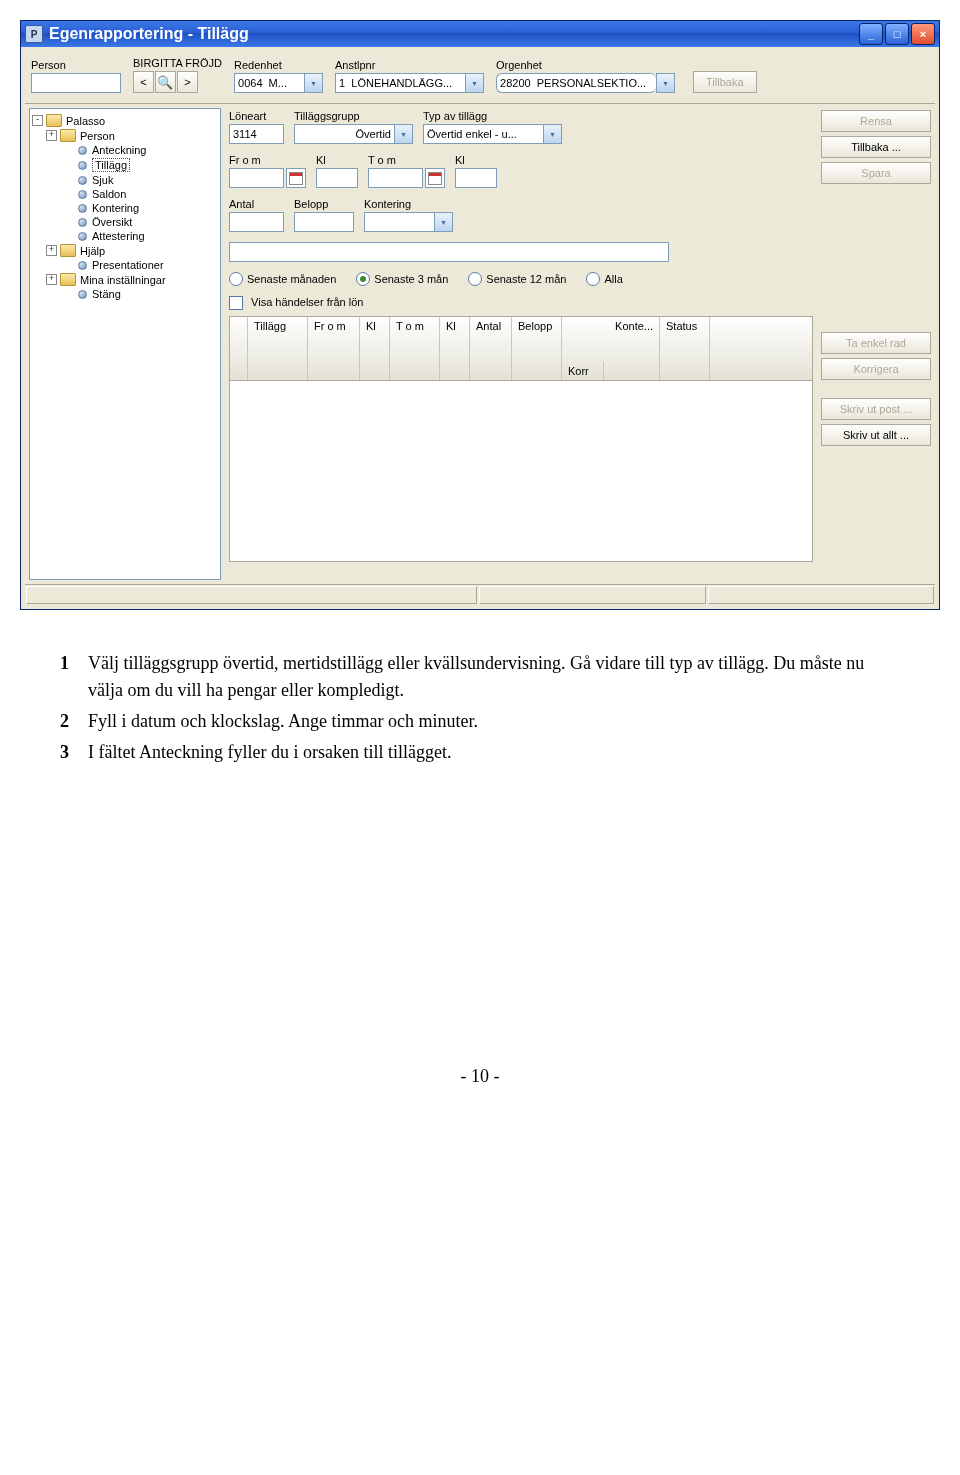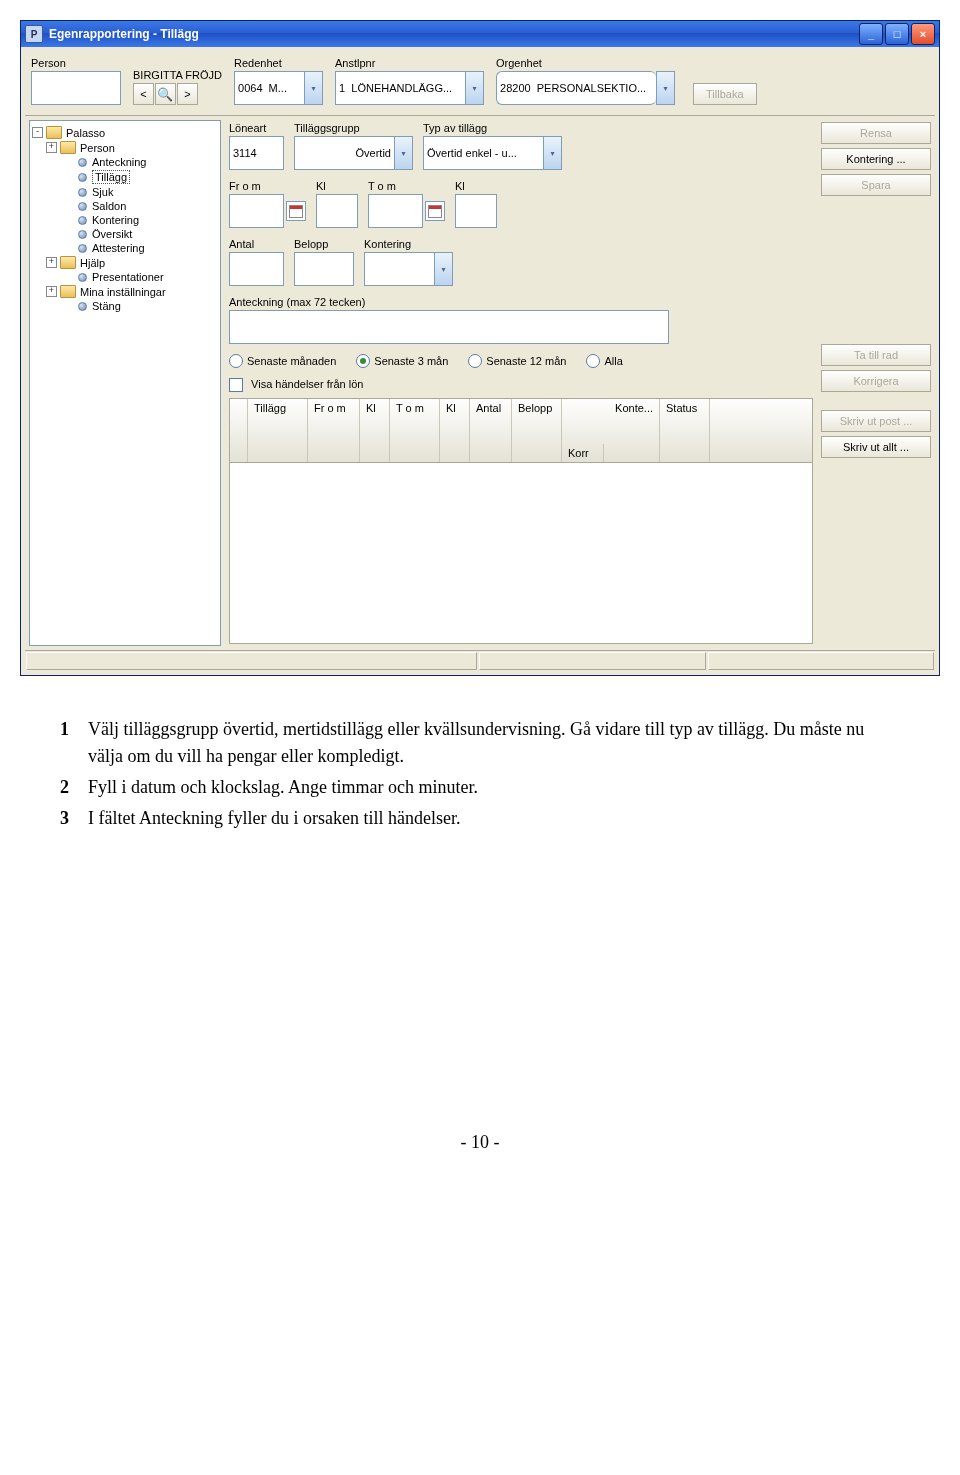--- a/index.html
+++ b/index.html
@@ -41,21 +41,21 @@
     background: #c7d8f5;
     border: 1px solid #3a5a9a;
     margin-right: 6px;
     font-size: 10px;
     color: #234;
     display: flex;
     align-items: center;
     justify-content: center;
     border-radius: 2px;
   }
-  .titlebar .title-text { flex: 1; font-size: 12px; }
+  .titlebar .title-text { flex: 1; font-size: 16px; }
   .win-controls { display: flex; gap: 2px; }
   .win-btn {
     width: 22px; height: 20px;
     background: linear-gradient(to bottom, #7fb1ff, #2a63d8);
     border: 1px solid #0a246a;
     border-radius: 3px;
     color: #fff;
     display: flex; align-items: center; justify-content: center;
     font-weight: bold;
     font-size: 11px;
@@ -67,21 +67,21 @@
     gap: 12px;
     padding: 6px 6px 10px 6px;
     align-items: flex-end;
     flex-wrap: wrap;
   }
   .field-group { display: flex; flex-direction: column; }
   .field-label { font-size: 11px; color: #000; margin-bottom: 2px; }
   .txt-input {
     border: 1px solid #7f9db9;
     background: #fff;
-    height: 34px;
+    height: 20px;
     padding: 1px 3px;
     font-family: Tahoma, Arial, sans-serif;
     font-size: 11px;
     box-sizing: border-box;
   }
   .combo {
     display: flex;
     align-items: stretch;
   }
   .combo .txt-input { border-right: none; }
@@ -502,21 +502,20 @@
                 <div class="combo">
                   <input class="txt-input" style="width: 70px;">
                   <div class="combo-btn">
                       <span>▾</span>
                     </div>
                 </div>
               </div>
             </div>
 
             <div class="field-group" style="margin-bottom:10px">
-              <span class="field-label">Anteckning (max 72 tecken)</span>
               <input class="txt-input wide-input" style="width: 440px;">
             </div>
 
             <div class="radio-row">
               <label style="display:flex;align-items:center;gap:4px">
                 <span class="radio"></span>
                 <span>Senaste månaden</span>
               </label>
               <label style="display:flex;align-items:center;gap:4px">
                 <span class="radio checked"></span>
@@ -555,28 +554,28 @@
                 </div>
               <div class="grid-body"></div>
             </div>
           </div>
 
           <div class="right-buttons">
             <div class="btn disabled">
                 <span>Rensa</span>
               </div>
             <div class="btn">
-                <span>Kontering ...</span>
+                <span>Tillbaka ...</span>
               </div>
             <div class="btn disabled">
                 <span>Spara</span>
               </div>
             <div class="spacer"></div>
             <div class="btn disabled">
-                <span>Ta till rad</span>
+                <span>Ta enkel rad</span>
               </div>
             <div class="btn disabled">
                 <span>Korrigera</span>
               </div>
             <div style="height:10px"></div>
             <div class="btn disabled">
                 <span>Skriv ut post ...</span>
               </div>
             <div class="btn">
                 <span>Skriv ut allt ...</span>
@@ -597,18 +596,18 @@
       <div class="instr-row">
         <div class="instr-num">1</div>
         <div class="instr-text">Välj tilläggsgrupp övertid, mertidstillägg eller kvällsundervisning. Gå vidare till typ av tillägg. Du måste nu välja om du vill ha pengar eller kompledigt.</div>
       </div>
       <div class="instr-row">
         <div class="instr-num">2</div>
         <div class="instr-text">Fyll i datum och klockslag. Ange timmar och minuter.</div>
       </div>
       <div class="instr-row">
         <div class="instr-num">3</div>
-        <div class="instr-text">I fältet Anteckning fyller du i orsaken till händelser.</div>
+        <div class="instr-text">I fältet Anteckning fyller du i orsaken till tillägget.</div>
       </div>
     </div>
 
   <div class="page-num">- 10 -</div>
 </div>
 
 </body></html>

